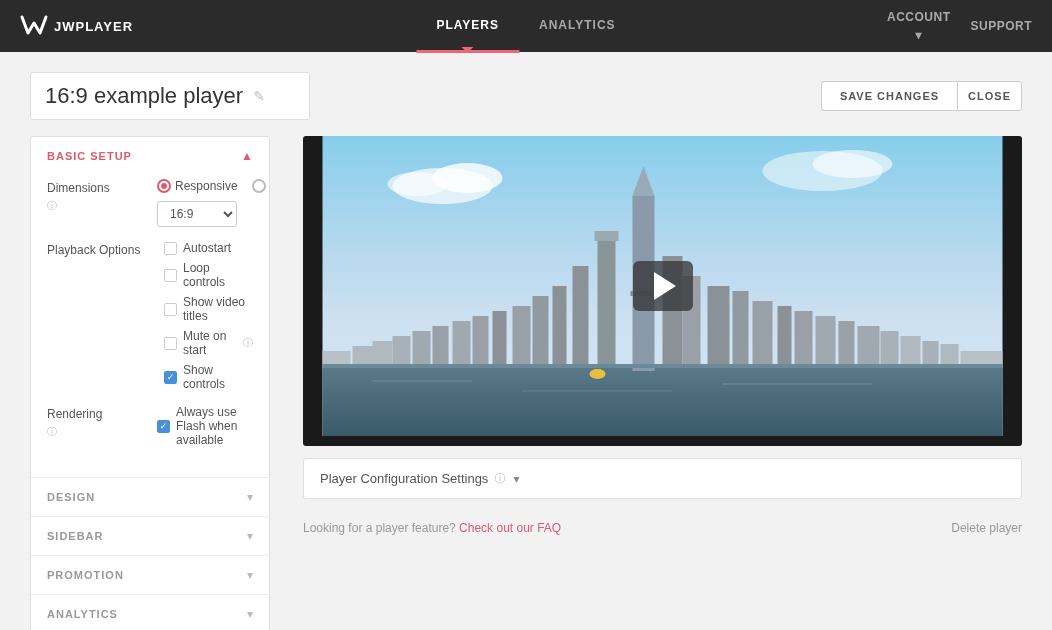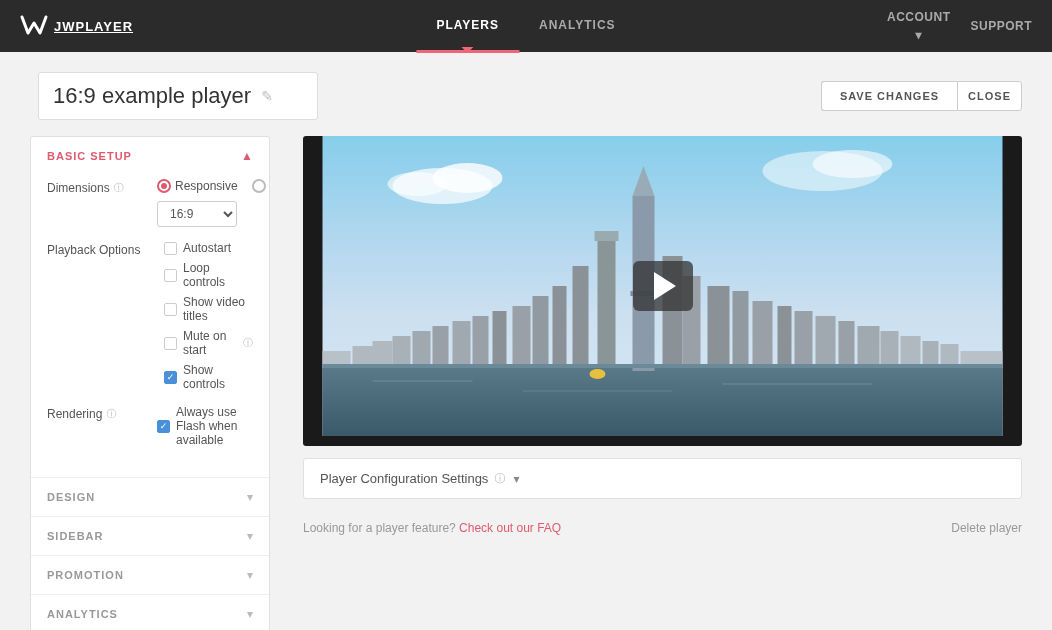--- a/index.html
+++ b/index.html
@@ -22,21 +22,20 @@
     }
     .navbar-logo {
       display: flex;
       align-items: center;
       color: #fff;
       font-size: 13px;
       font-weight: 700;
       letter-spacing: 1px;
       text-transform: uppercase;
       gap: 6px;
-      text-decoration: underline;
     }
     .navbar-logo .w-icon {
       width: 28px;
       height: 22px;
     }
     .navbar-center {
       position: absolute;
       left: 50%;
       transform: translateX(-50%);
       display: flex;
@@ -94,21 +93,20 @@
       display: flex;
       flex-direction: column;
     }
 
     
     .page-header {
       display: flex;
       align-items: center;
       justify-content: space-between;
       margin-bottom: 16px;
-      margin-left: 8px;
     }
     .player-title-area {
       display: flex;
       align-items: center;
       gap: 10px;
       background: #fff;
       border: 1px solid #ddd;
       border-radius: 3px;
       padding: 10px 14px;
       min-width: 280px;
@@ -209,20 +207,21 @@
       gap: 10px;
     }
     .form-label {
       font-size: 12px;
       color: #555;
       min-width: 100px;
       padding-top: 2px;
       display: flex;
       align-items: flex-start;
       gap: 4px;
+      flex-direction: column;
     }
     .form-label .info-icon {
       color: #bbb;
       font-size: 10px;
       cursor: help;
     }
     .form-controls {
       flex: 1;
     }
 

